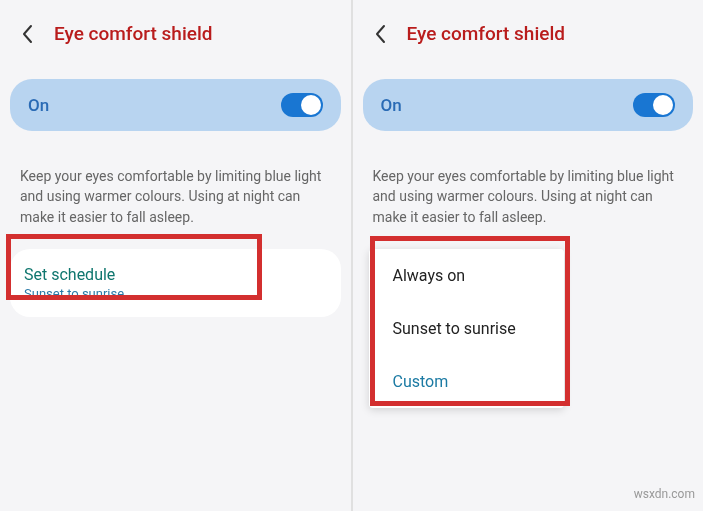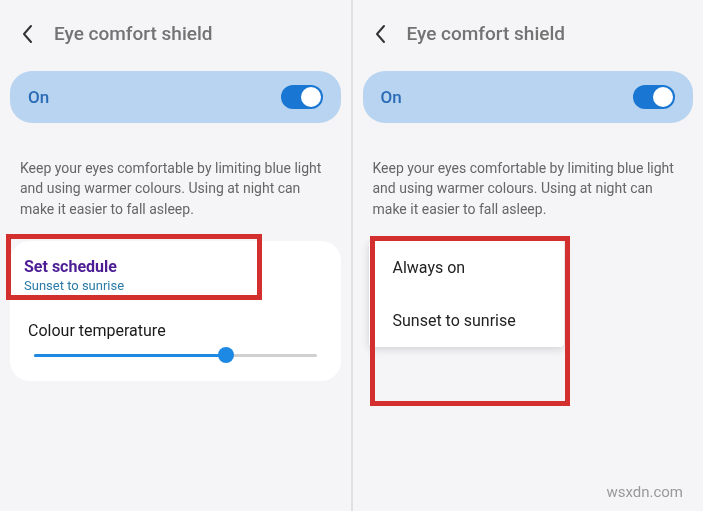--- a/index.html
+++ b/index.html
@@ -28,26 +28,26 @@
       width: 20px;
       height: 20px;
       margin-right: 16px;
       display: flex;
       align-items: center;
       justify-content: center;
     }
     .header-title {
       font-size: 19px;
       font-weight: 500;
-      color: #737373;
+      color: #b91c1c;
     }
     .toggle-row {
       background: #b8d4f0;
       border-radius: 22px;
-      margin: 4px 10px 14px 10px;
+      margin: 12px 10px 14px 10px;
       padding: 14px 18px;
       display: flex;
       align-items: center;
       justify-content: space-between;
     }
     .toggle-label {
       font-size: 17px;
       color: #2a6bb5;
       font-weight: 500;
     }
@@ -80,23 +80,22 @@
       background: #fff;
       border-radius: 20px;
       margin: 4px 10px;
       padding: 2px 0;
     }
     .schedule-item {
       padding: 14px 18px 14px 14px;
     }
     .schedule-title {
       font-size: 16px;
-      color: #4c1d95;
+      color: #0f766e;
       margin-bottom: 2px;
-      font-weight: bold;
     }
     .schedule-value {
       font-size: 13px;
       color: #2a7aa8;
     }
     .temp-item {
       padding: 14px 18px;
     }
     .temp-title {
       font-size: 16px;
@@ -159,22 +158,22 @@
     .red-box-right {
       left: 370px;
       top: 236px;
       width: 200px;
       height: 170px;
       z-index: 5;
     }
     .watermark {
       position: absolute;
       bottom: 10px;
-      right: 20px;
-      font-size: 15px;
+      right: 8px;
+      font-size: 12px;
       color: #999;
     }
   </style>
 </head>
 <body>
 
 <div class="panel panel-left">
   <div class="header">
     <span class="back-icon">
       <svg width="14" height="20" viewBox="0 0 14 20">
@@ -189,29 +188,20 @@
     <span class="toggle"></span>
   </div>
 
   <div class="description">Keep your eyes comfortable by limiting blue light and using warmer colours. Using at night can make it easier to fall asleep.</div>
 
   <div class="card">
     <div class="schedule-item">
       <div class="schedule-title">Set schedule</div>
       <div class="schedule-value">Sunset to sunrise</div>
     </div>
-    <div class="temp-item">
-      <div class="temp-title">Colour temperature</div>
-      <div class="slider-wrap">
-        <div class="slider-track">
-          <div class="slider-fill"></div>
-          <div class="slider-thumb"></div>
-        </div>
-      </div>
-    </div>
   </div>
 
   <div class="red-box red-box-left"></div>
 </div>
 
 <div class="panel">
   <div class="header">
     <span class="back-icon">
       <svg width="14" height="20" viewBox="0 0 14 20">
           <path d="M10 2 L3 10 L10 18" stroke="#333" stroke-width="2" fill="none" stroke-linecap="round" stroke-linejoin="round"></path>
@@ -223,18 +213,19 @@
   <div class="toggle-row">
     <span class="toggle-label">On</span>
     <span class="toggle"></span>
   </div>
 
   <div class="description">Keep your eyes comfortable by limiting blue light and using warmer colours. Using at night can make it easier to fall asleep.</div>
 
   <div class="menu-popup" style="width:195px;">
     <div class="menu-item">Always on</div>
     <div class="menu-item">Sunset to sunrise</div>
+    <div class="menu-item selected">Custom</div>
   </div>
 </div>
 
 <div class="red-box red-box-right"></div>
 
 <div class="watermark">wsxdn.com</div>
 
 </body></html>

